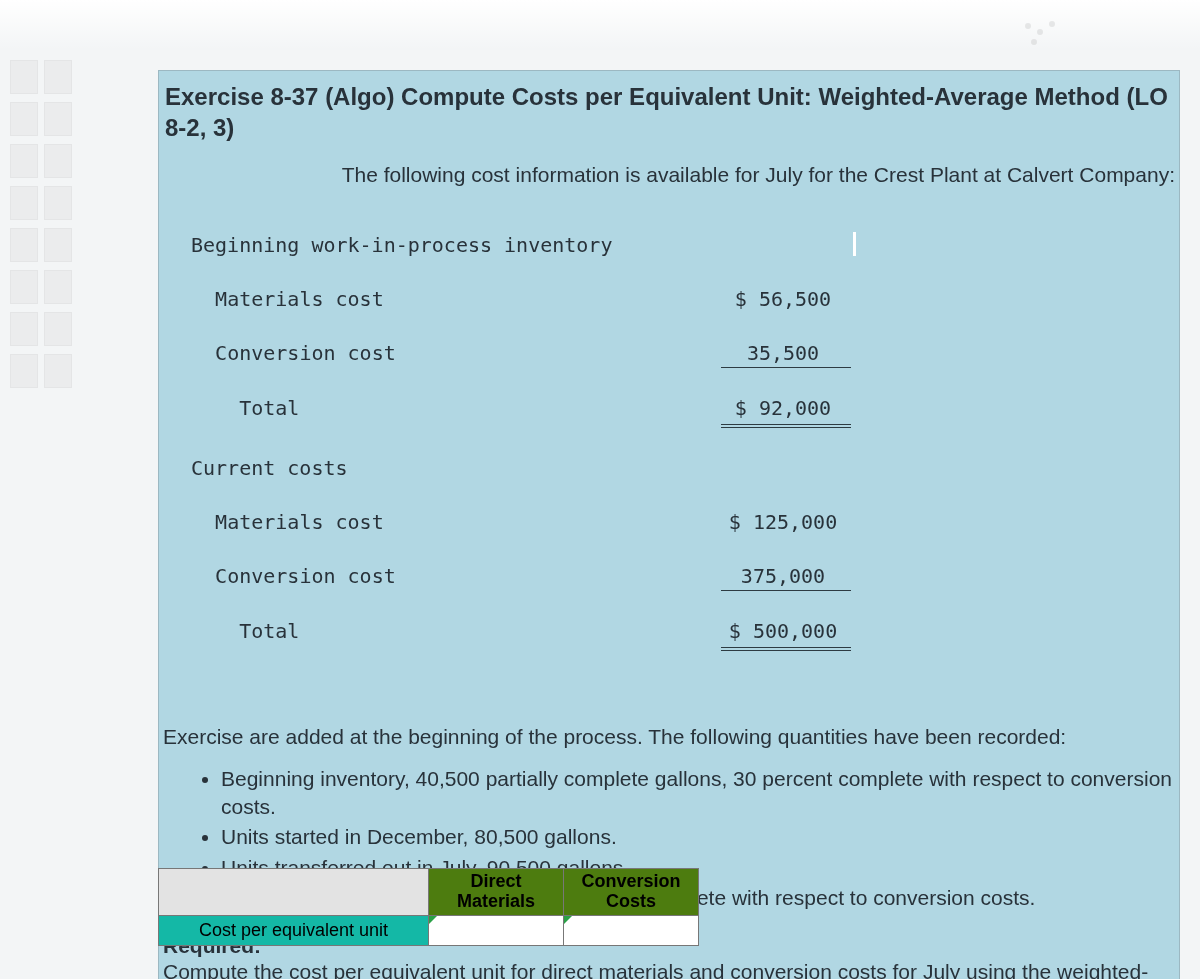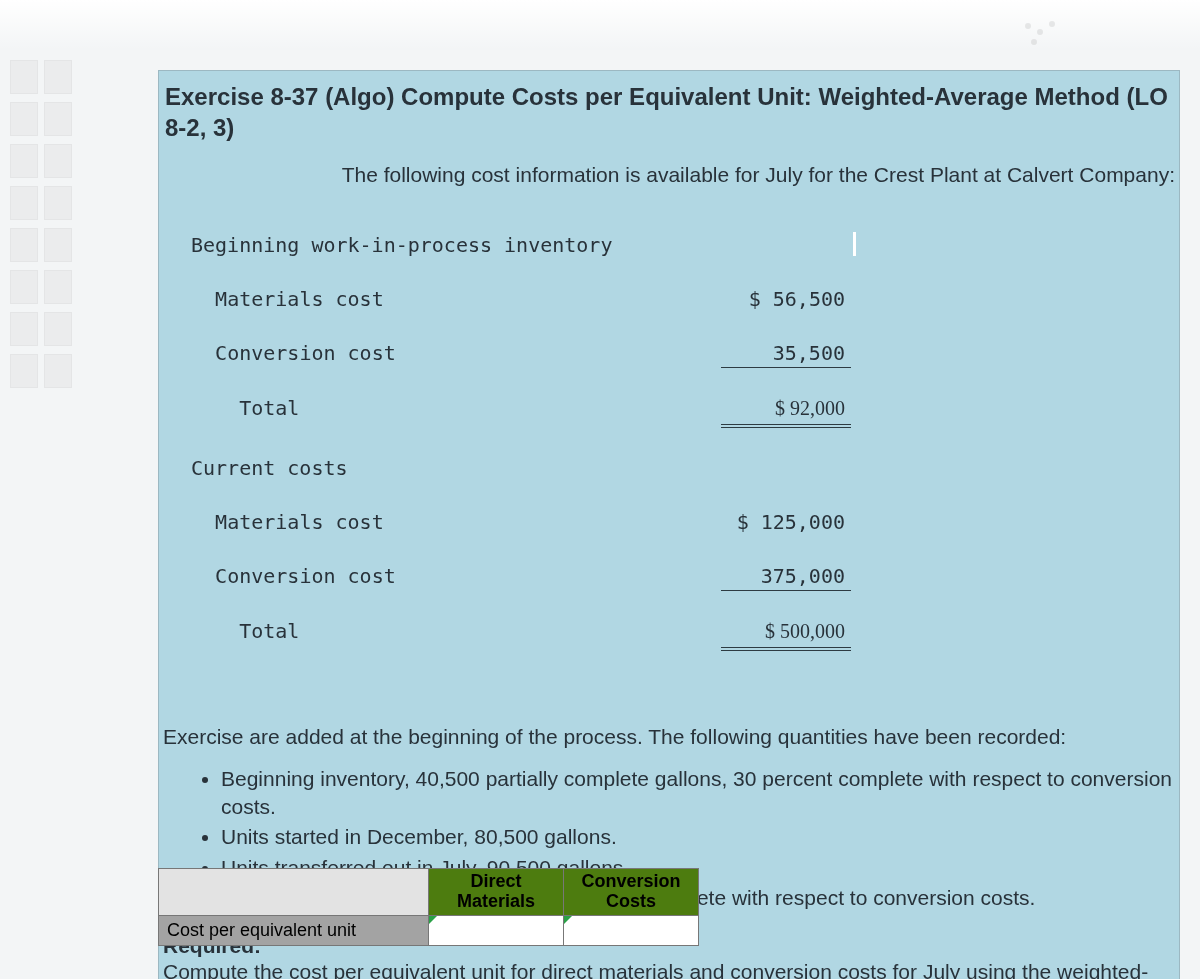--- a/index.html
+++ b/index.html
@@ -61,25 +61,25 @@
       font-size: 20px;
       padding: 8px 4px 8px 20px;
       line-height: 1.35;
       white-space: pre;
       margin-left: 12px;
     }
     .cost-row { display: flex; }
     .cost-label { width: 530px; }
     .cost-val {
       width: 130px;
-      text-align: right;
+      text-align: center;
       padding-right: 6px;
     }
     .underline { border-bottom: 1.5px solid #2d3b42; }
-    .dblunder { border-bottom: 4px double #2d3b42; padding-bottom: 2px; font-family: Liberation Serif, serif; }
+    .dblunder { border-bottom: 4px double #2d3b42; padding-bottom: 2px; }
     .caret {
       position: absolute;
       width: 3px; height: 24px;
       background: #fff;
       border-left: 2px solid #fff;
     }
     .para { padding: 10px 4px; font-size: 21px; line-height: 1.3; }
     ul.quant {
       list-style: disc;
       padding: 4px 4px 4px 34px;
@@ -95,21 +95,21 @@
       top: 868px;
     }
     .ans-table { border-collapse: collapse; font-size: 18px; }
     .ans-table td, .ans-table th {
       border: 1px solid #777;
       padding: 3px 8px;
       text-align: center;
       font-weight: 400;
     }
     .ans-table th.hdr { background: #4d7c0f; font-weight: 700; height: 46px; line-height: 1.1; }
-    .ans-table td.rowlbl { text-align: left; width: 270px; background: #a3a3a3; height: 26px; }
+    .ans-table td.rowlbl { text-align: center; width: 270px; background: #14b8a6; height: 26px; }
     .ans-table td.inputcell { width: 135px; background: #fff; position: relative; height: 30px; }
     .ans-table td.inputcell .tick {
       position: absolute; left: 0; top: 0;
       width: 0; height: 0;
       border-left: 8px solid #2aa147;
       border-bottom: 8px solid transparent;
     }
     .ans-table .emptyhdr { background: #e3e3e3; width: 270px; }
     .topfade {
       position: absolute;

